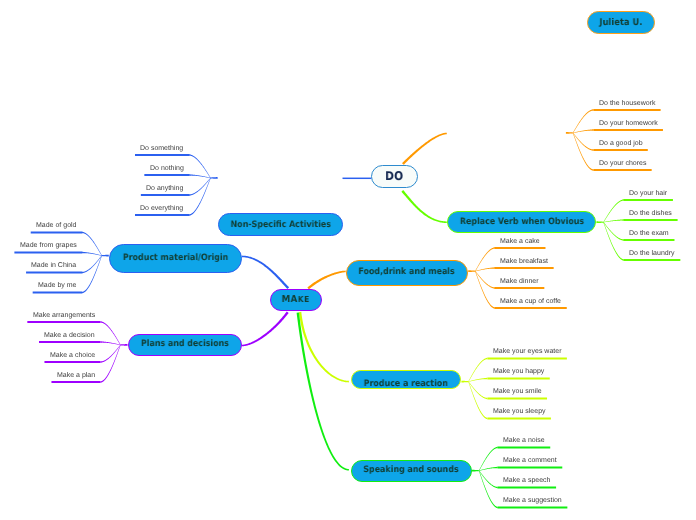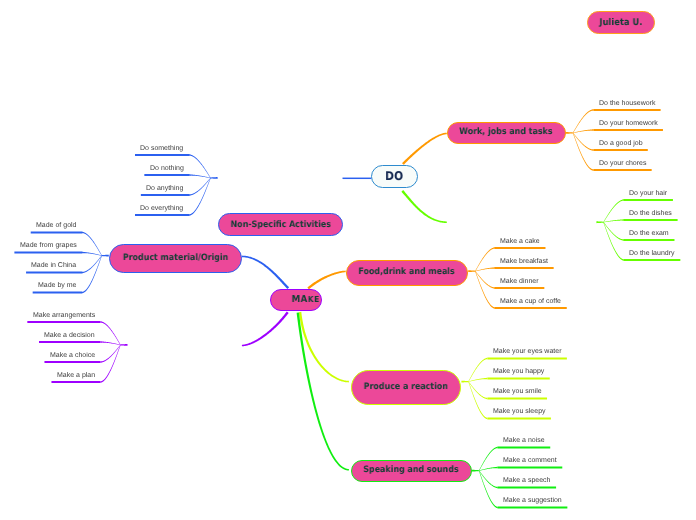--- a/index.html
+++ b/index.html
@@ -4,21 +4,21 @@
 <title>Mind map</title>
 <style>
   html,body{margin:0;padding:0;background:#ffffff;}
   body{width:696px;height:520px;overflow:hidden;
        font-family:"DejaVu Sans",sans-serif;
        -webkit-font-smoothing:antialiased;text-rendering:geometricPrecision;}
   #stage{position:relative;width:696px;height:520px;background:#fff;transform:translateZ(0);}
   #links{position:absolute;left:0;top:0;width:696px;height:520px;}
   #nodes{position:absolute;left:0;top:0;width:696px;height:520px;}
   .node{position:absolute;box-sizing:border-box;display:flex;align-items:center;
-        justify-content:center;border-radius:999px;background:#ec4899;
+        justify-content:center;border-radius:999px;background:#0ea5e9;
         white-space:nowrap;}
   .node > span{display:inline-block;font-weight:bold;will-change:transform;
         font-family:"DejaVu Sans",sans-serif;transform:scaleX(0.9);
         transform-origin:center center;line-height:1;}
   .leaf-label{position:absolute;white-space:nowrap;font-size:7px;color:#404040;will-change:transform;
         font-family:"Liberation Sans",sans-serif;line-height:1;}
 </style>
 </head>
 <body>
 
@@ -99,66 +99,69 @@
       <path d="M371.50,177.55L371.09,177.55L370.68,177.55L370.28,177.55L369.87,177.55L369.46,177.55L369.05,177.55L368.64,177.55L368.22,177.55L367.81,177.55L367.40,177.55L366.99,177.55L366.58,177.55L366.16,177.55L365.75,177.55L365.33,177.55L364.92,177.55L364.50,177.55L364.09,177.55L363.67,177.55L363.26,177.55L362.84,177.55L362.43,177.55L362.01,177.55L361.59,177.55L361.18,177.55L360.76,177.55L360.34,177.55L359.92,177.55L359.51,177.55L359.09,177.55L358.67,177.55L358.25,177.55L357.84,177.55L357.42,177.55L357.00,177.55L356.58,177.55L356.16,177.55L355.75,177.55L355.33,177.55L354.91,177.55L354.49,177.55L354.08,177.55L353.66,177.55L353.24,177.55L352.82,177.55L352.41,177.55L351.99,177.55L351.57,177.55L351.16,177.55L350.74,177.55L350.33,177.55L349.91,177.55L349.50,177.55L349.08,177.55L348.67,177.55L348.25,177.55L347.84,177.55L347.42,177.55L347.01,177.55L346.60,177.55L346.19,177.55L345.78,177.55L345.36,177.55L344.95,177.55L344.54,177.55L344.13,177.55L343.72,177.55L343.32,177.55L342.91,177.55L342.50,177.55L342.50,179.05L342.91,179.05L343.32,179.05L343.72,179.05L344.13,179.05L344.54,179.05L344.95,179.05L345.36,179.05L345.78,179.05L346.19,179.05L346.60,179.05L347.01,179.05L347.42,179.05L347.84,179.05L348.25,179.05L348.67,179.05L349.08,179.05L349.50,179.05L349.91,179.05L350.33,179.05L350.74,179.05L351.16,179.05L351.57,179.05L351.99,179.05L352.41,179.05L352.82,179.05L353.24,179.05L353.66,179.05L354.08,179.05L354.49,179.05L354.91,179.05L355.33,179.05L355.75,179.05L356.16,179.05L356.58,179.05L357.00,179.05L357.42,179.05L357.84,179.05L358.25,179.05L358.67,179.05L359.09,179.05L359.51,179.05L359.92,179.05L360.34,179.05L360.76,179.05L361.18,179.05L361.59,179.05L362.01,179.05L362.43,179.05L362.84,179.05L363.26,179.05L363.67,179.05L364.09,179.05L364.50,179.05L364.92,179.05L365.33,179.05L365.75,179.05L366.16,179.05L366.58,179.05L366.99,179.05L367.40,179.05L367.81,179.05L368.22,179.05L368.64,179.05L369.05,179.05L369.46,179.05L369.87,179.05L370.28,179.05L370.68,179.05L371.09,179.05L371.50,179.05Z" fill="#2B60F0" stroke="none"></path>
       <path d="M241.90,257.17L242.72,257.19L243.53,257.24L244.34,257.31L245.15,257.40L245.96,257.52L246.76,257.67L247.56,257.83L248.36,258.02L249.16,258.23L249.95,258.46L250.73,258.72L251.52,258.99L252.30,259.28L253.07,259.59L253.85,259.92L254.62,260.27L255.38,260.63L256.14,261.02L256.90,261.41L257.65,261.83L258.40,262.26L259.15,262.70L259.89,263.16L260.62,263.62L261.35,264.11L262.08,264.60L262.80,265.11L263.51,265.62L264.22,266.15L264.93,266.69L265.62,267.23L266.32,267.79L267.00,268.35L267.69,268.92L268.36,269.49L269.03,270.07L269.69,270.66L270.35,271.25L271.00,271.84L271.65,272.44L272.28,273.04L272.91,273.65L273.54,274.25L274.15,274.86L274.76,275.47L275.37,276.08L275.96,276.68L276.55,277.29L277.13,277.89L277.70,278.49L278.27,279.09L278.83,279.68L279.38,280.27L279.92,280.85L280.45,281.43L280.98,282.00L281.50,282.57L282.01,283.13L282.51,283.68L283.00,284.22L283.48,284.75L283.96,285.28L284.42,285.79L284.88,286.29L285.33,286.78L285.77,287.26L286.20,287.72L286.62,288.18L287.04,288.61L287.44,289.04L289.16,287.36L288.75,286.96L288.34,286.53L287.92,286.10L287.48,285.65L287.04,285.18L286.59,284.70L286.12,284.21L285.65,283.71L285.16,283.20L284.67,282.67L284.17,282.14L283.66,281.60L283.14,281.04L282.61,280.48L282.07,279.92L281.53,279.34L280.97,278.76L280.41,278.18L279.84,277.59L279.26,276.99L278.67,276.39L278.07,275.79L277.47,275.19L276.86,274.58L276.24,273.98L275.61,273.37L274.98,272.76L274.33,272.16L273.68,271.55L273.03,270.95L272.36,270.35L271.69,269.75L271.01,269.16L270.33,268.57L269.64,267.98L268.94,267.41L268.24,266.83L267.53,266.27L266.81,265.71L266.08,265.16L265.35,264.62L264.62,264.09L263.88,263.57L263.13,263.06L262.37,262.56L261.61,262.07L260.85,261.60L260.08,261.14L259.30,260.69L258.52,260.26L257.73,259.84L256.94,259.44L256.14,259.05L255.34,258.68L254.53,258.33L253.72,258.00L252.90,257.68L252.08,257.39L251.26,257.12L250.42,256.86L249.59,256.63L248.75,256.42L247.91,256.23L247.06,256.07L246.21,255.93L245.35,255.82L244.49,255.73L243.63,255.67L242.77,255.63L241.90,255.62Z" fill="#2B60F0" stroke="none"></path>
       <path d="M241.90,346.27L242.37,346.27L242.85,346.26L243.33,346.23L243.83,346.18L244.34,346.12L244.85,346.04L245.38,345.95L245.91,345.85L246.46,345.73L247.01,345.59L247.57,345.44L248.14,345.28L248.71,345.10L249.30,344.91L249.89,344.71L250.49,344.49L251.10,344.26L251.71,344.01L252.33,343.75L252.96,343.48L253.60,343.19L254.24,342.89L254.88,342.57L255.54,342.24L256.20,341.90L256.86,341.55L257.53,341.18L258.21,340.79L258.89,340.40L259.58,339.99L260.27,339.56L260.96,339.13L261.66,338.68L262.37,338.21L263.07,337.74L263.79,337.25L264.50,336.75L265.22,336.23L265.94,335.70L266.66,335.16L267.39,334.60L268.12,334.04L268.85,333.46L269.58,332.86L270.32,332.26L271.05,331.64L271.79,331.00L272.53,330.36L273.27,329.70L274.01,329.03L274.75,328.35L275.49,327.65L276.23,326.95L276.97,326.23L277.71,325.49L278.46,324.75L279.20,323.99L279.93,323.22L280.67,322.44L281.41,321.64L282.14,320.84L282.88,320.02L283.61,319.19L284.34,318.34L285.06,317.49L285.79,316.62L286.51,315.74L287.23,314.85L287.94,313.94L288.65,313.03L286.75,311.57L286.06,312.48L285.36,313.37L284.67,314.26L283.97,315.13L283.27,315.99L282.56,316.84L281.86,317.67L281.15,318.50L280.44,319.31L279.72,320.11L279.01,320.90L278.29,321.68L277.58,322.44L276.86,323.19L276.14,323.93L275.42,324.66L274.70,325.38L273.98,326.08L273.26,326.77L272.54,327.45L271.83,328.11L271.11,328.77L270.39,329.41L269.68,330.04L268.96,330.65L268.25,331.26L267.54,331.85L266.83,332.43L266.13,332.99L265.42,333.54L264.72,334.08L264.02,334.61L263.33,335.12L262.64,335.62L261.95,336.11L261.27,336.59L260.59,337.05L259.91,337.50L259.24,337.93L258.57,338.36L257.91,338.77L257.26,339.16L256.61,339.54L255.96,339.91L255.32,340.27L254.69,340.61L254.06,340.94L253.44,341.26L252.82,341.56L252.22,341.85L251.62,342.12L251.03,342.38L250.44,342.63L249.86,342.86L249.29,343.08L248.73,343.29L248.18,343.48L247.64,343.66L247.10,343.83L246.58,343.98L246.06,344.11L245.56,344.24L245.06,344.35L244.58,344.44L244.10,344.52L243.64,344.59L243.19,344.65L242.75,344.69L242.32,344.71L241.90,344.73Z" fill="#9E00FF" stroke="none"></path>
       <path d="M345.70,270.63L345.50,270.62L345.28,270.62L345.05,270.63L344.81,270.63L344.55,270.65L344.28,270.66L343.99,270.68L343.70,270.71L343.38,270.74L343.06,270.78L342.72,270.82L342.37,270.87L342.01,270.92L341.63,270.98L341.24,271.04L340.84,271.11L340.43,271.18L340.01,271.27L339.58,271.35L339.13,271.45L338.67,271.55L338.21,271.66L337.73,271.77L337.24,271.89L336.74,272.02L336.23,272.15L335.71,272.30L335.19,272.45L334.65,272.61L334.10,272.77L333.55,272.95L332.99,273.13L332.41,273.32L331.83,273.52L331.25,273.72L330.65,273.94L330.05,274.16L329.44,274.40L328.82,274.64L328.19,274.89L327.56,275.15L326.92,275.43L326.28,275.71L325.63,276.00L324.97,276.30L324.31,276.61L323.65,276.93L322.97,277.26L322.30,277.60L321.61,277.96L320.93,278.32L320.24,278.69L319.54,279.08L318.85,279.48L318.14,279.89L317.44,280.31L316.73,280.74L316.02,281.18L315.30,281.64L314.59,282.10L313.87,282.58L313.15,283.08L312.42,283.58L311.70,284.10L310.97,284.63L310.25,285.17L309.52,285.73L308.79,286.30L308.06,286.88L307.33,287.48L308.87,289.32L309.57,288.73L310.27,288.15L310.98,287.59L311.68,287.04L312.38,286.50L313.07,285.98L313.77,285.46L314.47,284.96L315.16,284.47L315.85,284.00L316.55,283.53L317.23,283.08L317.92,282.64L318.60,282.21L319.28,281.79L319.96,281.38L320.63,280.98L321.30,280.60L321.97,280.22L322.63,279.86L323.29,279.51L323.94,279.16L324.59,278.83L325.23,278.51L325.87,278.19L326.51,277.89L327.13,277.59L327.76,277.31L328.37,277.04L328.98,276.77L329.58,276.51L330.18,276.27L330.77,276.03L331.35,275.80L331.93,275.58L332.50,275.36L333.06,275.16L333.61,274.96L334.15,274.77L334.69,274.59L335.21,274.42L335.73,274.26L336.24,274.10L336.74,273.95L337.23,273.81L337.71,273.67L338.18,273.54L338.64,273.42L339.09,273.30L339.53,273.20L339.96,273.09L340.38,273.00L340.78,272.91L341.18,272.82L341.56,272.74L341.93,272.67L342.29,272.60L342.63,272.54L342.96,272.49L343.28,272.44L343.59,272.39L343.88,272.35L344.16,272.31L344.43,272.28L344.68,272.25L344.91,272.23L345.13,272.21L345.34,272.19L345.53,272.18L345.70,272.17Z" fill="#FF9900" stroke="none"></path>
       <path d="M348.90,380.83L348.09,380.80L347.28,380.75L346.46,380.67L345.63,380.56L344.80,380.41L343.97,380.24L343.13,380.03L342.29,379.80L341.44,379.53L340.59,379.24L339.75,378.92L338.89,378.56L338.04,378.18L337.19,377.77L336.33,377.32L335.48,376.85L334.62,376.35L333.77,375.82L332.92,375.26L332.07,374.68L331.22,374.06L330.37,373.42L329.53,372.74L328.69,372.04L327.86,371.31L327.03,370.56L326.20,369.77L325.38,368.96L324.56,368.12L323.75,367.25L322.95,366.36L322.15,365.44L321.36,364.49L320.58,363.51L319.81,362.51L319.05,361.48L318.29,360.43L317.54,359.35L316.81,358.24L316.08,357.11L315.37,355.95L314.67,354.77L313.97,353.56L313.30,352.33L312.63,351.07L311.97,349.78L311.33,348.47L310.71,347.14L310.10,345.78L309.50,344.40L308.92,342.99L308.35,341.56L307.80,340.10L307.26,338.63L306.75,337.12L306.25,335.60L305.76,334.05L305.30,332.48L304.85,330.88L304.43,329.27L304.02,327.63L303.63,325.96L303.26,324.28L302.92,322.57L302.59,320.84L302.29,319.09L302.00,317.31L301.74,315.52L301.51,313.70L301.29,311.87L298.91,312.13L299.14,314.00L299.39,315.85L299.67,317.68L299.97,319.48L300.29,321.26L300.63,323.02L301.00,324.76L301.39,326.48L301.79,328.17L302.22,329.84L302.67,331.49L303.13,333.11L303.62,334.71L304.12,336.29L304.65,337.84L305.19,339.37L305.74,340.87L306.32,342.36L306.91,343.81L307.51,345.25L308.14,346.65L308.77,348.04L309.43,349.40L310.09,350.73L310.77,352.04L311.47,353.32L312.17,354.58L312.89,355.81L313.62,357.02L314.36,358.20L315.12,359.36L315.88,360.49L316.66,361.59L317.45,362.66L318.24,363.71L319.05,364.73L319.86,365.73L320.68,366.70L321.51,367.64L322.35,368.55L323.19,369.44L324.04,370.30L324.90,371.13L325.76,371.93L326.63,372.70L327.50,373.45L328.38,374.17L329.27,374.86L330.15,375.52L331.04,376.15L331.93,376.75L332.83,377.32L333.73,377.86L334.63,378.37L335.53,378.86L336.43,379.31L337.33,379.73L338.23,380.12L339.13,380.48L340.03,380.81L340.93,381.11L341.83,381.38L342.73,381.62L343.62,381.82L344.51,382.00L345.40,382.14L346.28,382.25L347.16,382.32L348.03,382.36L348.90,382.38Z" fill="#CCFF00" stroke="none"></path>
       <path d="M348.90,469.03L347.90,468.96L346.90,468.79L345.91,468.50L344.92,468.10L343.93,467.59L342.94,466.97L341.95,466.24L340.96,465.40L339.98,464.46L339.00,463.42L338.02,462.27L337.05,461.03L336.09,459.69L335.13,458.26L334.18,456.74L333.24,455.13L332.30,453.44L331.38,451.66L330.46,449.81L329.55,447.88L328.65,445.88L327.76,443.80L326.88,441.66L326.01,439.45L325.15,437.17L324.30,434.84L323.46,432.45L322.64,430.00L321.82,427.51L321.01,424.96L320.21,422.36L319.43,419.72L318.65,417.04L317.89,414.32L317.14,411.57L316.40,408.78L315.67,405.95L314.96,403.10L314.25,400.23L313.56,397.33L312.88,394.41L312.21,391.47L311.56,388.51L310.91,385.55L310.28,382.57L309.67,379.58L309.06,376.59L308.47,373.60L307.89,370.61L307.33,367.62L306.78,364.63L306.24,361.66L305.71,358.69L305.20,355.74L304.71,352.80L304.22,349.89L303.76,346.99L303.30,344.12L302.86,341.27L302.43,338.45L302.02,335.67L301.63,332.92L301.24,330.20L300.88,327.53L300.52,324.90L300.19,322.31L299.87,319.77L299.56,317.28L299.27,314.84L298.99,312.46L296.61,312.74L296.90,315.13L297.20,317.57L297.52,320.07L297.86,322.62L298.21,325.21L298.57,327.85L298.95,330.53L299.35,333.25L299.76,336.01L300.18,338.80L300.62,341.62L301.07,344.47L301.54,347.35L302.02,350.25L302.52,353.17L303.03,356.12L303.55,359.07L304.09,362.05L304.64,365.03L305.21,368.02L305.79,371.01L306.38,374.01L306.98,377.01L307.60,380.01L308.23,383.00L308.88,385.99L309.53,388.96L310.20,391.92L310.89,394.87L311.58,397.80L312.29,400.71L313.01,403.59L313.74,406.45L314.48,409.28L315.23,412.08L316.00,414.85L316.78,417.58L317.57,420.27L318.37,422.93L319.18,425.53L320.01,428.09L320.84,430.61L321.69,433.07L322.55,435.47L323.42,437.82L324.30,440.11L325.19,442.34L326.09,444.51L327.00,446.60L327.92,448.63L328.86,450.59L329.80,452.47L330.76,454.27L331.72,456.00L332.70,457.64L333.69,459.20L334.69,460.67L335.70,462.05L336.72,463.34L337.76,464.54L338.80,465.64L339.87,466.63L340.94,467.53L342.03,468.31L343.14,468.99L344.26,469.56L345.40,470.00L346.56,470.32L347.72,470.51L348.90,470.57Z" fill="#11EE11" stroke="none"></path>
       <path d="M446.80,132.72L446.16,132.74L445.52,132.78L444.86,132.86L444.19,132.96L443.50,133.10L442.81,133.27L442.11,133.46L441.40,133.68L440.68,133.93L439.95,134.20L439.22,134.49L438.47,134.81L437.72,135.15L436.97,135.51L436.20,135.89L435.43,136.29L434.66,136.71L433.88,137.14L433.10,137.60L432.32,138.07L431.53,138.55L430.74,139.05L429.95,139.56L429.16,140.09L428.37,140.62L427.57,141.17L426.78,141.73L425.99,142.29L425.21,142.87L424.42,143.45L423.64,144.04L422.86,144.63L422.09,145.23L421.32,145.84L420.55,146.45L419.80,147.06L419.05,147.67L418.30,148.28L417.57,148.89L416.84,149.50L416.12,150.11L415.41,150.72L414.72,151.32L414.03,151.92L413.36,152.51L412.69,153.10L412.04,153.68L411.41,154.25L410.79,154.82L410.18,155.37L409.59,155.91L409.01,156.45L408.45,156.97L407.91,157.48L407.38,157.97L406.87,158.45L406.39,158.92L405.92,159.36L405.47,159.80L405.04,160.21L404.63,160.60L404.25,160.98L403.89,161.33L403.55,161.67L403.23,161.98L402.94,162.27L402.67,162.53L402.43,162.77L402.22,162.98L402.03,163.17L403.77,164.83L403.94,164.64L404.14,164.42L404.37,164.18L404.62,163.91L404.90,163.62L405.20,163.30L405.53,162.97L405.88,162.61L406.25,162.23L406.64,161.83L407.06,161.41L407.49,160.98L407.95,160.52L408.42,160.06L408.92,159.57L409.43,159.07L409.96,158.56L410.50,158.04L411.07,157.50L411.65,156.95L412.24,156.39L412.85,155.82L413.47,155.25L414.11,154.66L414.75,154.07L415.41,153.48L416.09,152.88L416.77,152.27L417.46,151.66L418.16,151.05L418.88,150.43L419.59,149.82L420.32,149.21L421.06,148.59L421.80,147.98L422.54,147.37L423.30,146.76L424.05,146.16L424.81,145.57L425.58,144.98L426.34,144.39L427.11,143.82L427.88,143.25L428.65,142.69L429.42,142.15L430.19,141.61L430.96,141.08L431.73,140.57L432.50,140.08L433.26,139.59L434.02,139.13L434.77,138.67L435.52,138.24L436.26,137.82L437.00,137.43L437.73,137.05L438.45,136.69L439.17,136.36L439.87,136.04L440.57,135.75L441.25,135.48L441.92,135.24L442.58,135.03L443.23,134.84L443.86,134.67L444.48,134.53L445.09,134.43L445.68,134.35L446.25,134.30L446.80,134.28Z" fill="#FF9900" stroke="none"></path>
       <path d="M446.80,221.42L445.93,221.41L445.08,221.37L444.23,221.30L443.39,221.21L442.56,221.10L441.74,220.97L440.92,220.82L440.12,220.65L439.32,220.46L438.53,220.24L437.74,220.01L436.97,219.76L436.20,219.49L435.44,219.21L434.69,218.90L433.94,218.58L433.21,218.25L432.48,217.90L431.75,217.53L431.04,217.15L430.33,216.75L429.63,216.34L428.93,215.92L428.24,215.48L427.56,215.03L426.89,214.57L426.22,214.10L425.56,213.62L424.90,213.12L424.26,212.62L423.62,212.11L422.98,211.59L422.35,211.06L421.73,210.52L421.12,209.97L420.51,209.42L419.90,208.86L419.31,208.30L418.72,207.73L418.13,207.15L417.56,206.57L416.98,205.99L416.42,205.40L415.86,204.81L415.30,204.22L414.75,203.63L414.21,203.03L413.68,202.44L413.14,201.84L412.62,201.24L412.10,200.65L411.58,200.05L411.08,199.46L410.57,198.87L410.07,198.28L409.58,197.69L409.09,197.11L408.61,196.53L408.13,195.96L407.66,195.39L407.19,194.83L406.73,194.27L406.27,193.72L405.82,193.18L405.37,192.65L404.93,192.12L404.49,191.60L404.05,191.09L403.62,190.59L403.20,190.10L401.40,191.70L401.83,192.17L402.26,192.65L402.70,193.15L403.14,193.65L403.59,194.17L404.05,194.69L404.51,195.22L404.97,195.76L405.44,196.31L405.92,196.86L406.40,197.43L406.89,197.99L407.39,198.56L407.88,199.14L408.39,199.72L408.90,200.31L409.42,200.90L409.94,201.49L410.47,202.08L411.01,202.68L411.55,203.27L412.10,203.87L412.65,204.47L413.21,205.06L413.78,205.66L414.35,206.25L414.93,206.85L415.52,207.44L416.11,208.02L416.71,208.61L417.32,209.19L417.93,209.76L418.55,210.33L419.18,210.89L419.81,211.45L420.45,212.00L421.10,212.55L421.75,213.08L422.41,213.61L423.08,214.13L423.76,214.64L424.44,215.14L425.14,215.63L425.83,216.11L426.54,216.58L427.26,217.03L427.98,217.48L428.71,217.91L429.44,218.32L430.19,218.73L430.94,219.11L431.70,219.49L432.47,219.84L433.25,220.18L434.04,220.51L434.83,220.81L435.63,221.10L436.44,221.37L437.26,221.62L438.08,221.85L438.92,222.07L439.76,222.26L440.61,222.43L441.47,222.57L442.34,222.70L443.21,222.80L444.10,222.88L444.99,222.94L445.89,222.97L446.80,222.97Z" fill="#66FF00" stroke="none"></path>
     </svg>
   <div id="nodes">
-      <div class="node" style="left: 269.9px; top: 288.9px; width: 52.2px; height: 22.6px; border: 1.8px solid rgb(158, 0, 255); color: rgb(18, 63, 53); justify-content: flex-end;">
+      <div class="node" style="left: 269.9px; top: 288.9px; width: 52.2px; height: 22.6px; border: 1.8px solid rgb(158, 0, 255); color: rgb(18, 63, 53);">
         <span style="font-size: 9.6px; letter-spacing: 0.55px;"><b>MA</b><b style="font-size: 8.4px;">KE</b></span>
       </div>
       <div class="node" style="left: 586.6px; top: 11px; width: 68.8px; height: 22.9px; border: 1.75px solid rgb(255, 161, 26); color: rgb(18, 63, 53);">
         <span style="font-size: 9.3px;">Julieta U.</span>
       </div>
       <div class="node" style="left: 371px; top: 164.6px; width: 46.8px; height: 23px; border: 1.6px solid rgb(46, 139, 206); color: rgb(20, 40, 80); background: rgb(248, 252, 250);">
         <span style="font-size: 12px;">DO</span>
       </div>
       <div class="node" style="left: 217.6px; top: 166.4px; width: 125.2px; height: 23.1px; border: 1.75px solid rgb(43, 96, 240); color: rgb(18, 63, 53); margin-top: 47px;">
         <span style="font-size: 8.8px;">Non-Specific Activities</span>
       </div>
       <div class="leaf-label" style="left: 140.397px; top: 144.8px;">Do something</div>
       <div class="leaf-label" style="left: 149.741px; top: 164.8px;">Do nothing</div>
       <div class="leaf-label" style="left: 146.241px; top: 184.8px;">Do anything</div>
       <div class="leaf-label" style="left: 140.397px; top: 204.8px;">Do everything</div>
-      <div class="node" style="left: 446.5px; top: 121.9px; width: 119.4px; height: 22px; border: 1.75px solid rgb(255, 153, 0); color: rgb(18, 63, 53);">
-        <span style="font-size: 8.8px;">Work, jobs and tasks</span>
-      </div>
       <div class="leaf-label" style="left: 598.8px; top: 99.8px;">Do the housework</div>
       <div class="leaf-label" style="left: 598.8px; top: 119.8px;">Do your homework</div>
       <div class="leaf-label" style="left: 598.8px; top: 139.8px;">Do a good job</div>
       <div class="leaf-label" style="left: 598.8px; top: 159.8px;">Do your chores</div>
+      <div class="node" style="left: 446.6px; top: 210.9px; width: 149.8px; height: 22.6px; border: 1.75px solid rgb(102, 255, 0); color: rgb(18, 63, 53);">
+        <span style="font-size: 8.8px;">Replace Verb when Obvious</span>
+      </div>
       <div class="leaf-label" style="left: 629.4px; top: 189.8px;">Do your hair</div>
       <div class="leaf-label" style="left: 629.4px; top: 209.8px;">Do the dishes</div>
       <div class="leaf-label" style="left: 629.4px; top: 229.8px;">Do the exam</div>
       <div class="leaf-label" style="left: 629.4px; top: 249.8px;">Do the laundry</div>
       <div class="node" style="left: 108.8px; top: 244px; width: 133px; height: 29px; border: 1.75px solid rgb(43, 96, 240); color: rgb(18, 63, 53);">
         <span style="font-size: 8.8px;">Product material/Origin</span>
       </div>
       <div class="leaf-label" style="left: 36.1156px; top: 222.3px;">Made of gold</div>
       <div class="leaf-label" style="left: 19.7875px; top: 242.3px;">Made from grapes</div>
       <div class="leaf-label" style="left: 31.4594px; top: 262.3px;">Made in China</div>
       <div class="leaf-label" style="left: 38.0688px; top: 282.3px;">Made by me</div>
+      <div class="node" style="left: 127.5px; top: 333.8px; width: 114.6px; height: 22.2px; border: 1.75px solid rgb(158, 0, 255); color: rgb(18, 63, 53);">
+        <span style="font-size: 8.8px;">Plans and decisions</span>
+      </div>
       <div class="leaf-label" style="left: 32.7344px; top: 311.8px;">Make arrangements</div>
       <div class="leaf-label" style="left: 44.4062px; top: 331.8px;">Make a decision</div>
       <div class="leaf-label" style="left: 49.8594px; top: 351.8px;">Make a choice</div>
       <div class="leaf-label" style="left: 56.8594px; top: 371.8px;">Make a plan</div>
       <div class="node" style="left: 345.8px; top: 259.9px; width: 122.4px; height: 26px; border: 1.75px solid rgb(255, 153, 0); color: rgb(18, 63, 53);">
         <span style="font-size: 8.8px;">Food,drink and meals</span>
       </div>
       <div class="leaf-label" style="left: 500.4px; top: 237.8px;">Make a cake</div>
       <div class="leaf-label" style="left: 500.4px; top: 257.8px;">Make breakfast</div>
       <div class="leaf-label" style="left: 500.4px; top: 277.8px;">Make dinner</div>
       <div class="leaf-label" style="left: 500.4px; top: 297.8px;">Make a cup of coffe</div>
-      <div class="node" style="left: 350.5px; top: 370.4px; width: 110.9px; height: 35px; border: 1.75px solid rgb(204, 255, 0); color: rgb(18, 63, 53);">
+      <div class="node" style="left: 350.5px; top: 370.4px; width: 110.9px; height: 19px; border: 1.75px solid rgb(204, 255, 0); color: rgb(18, 63, 53); align-items: flex-end;">
         <span style="font-size: 8.8px;">Produce a reaction</span>
       </div>
       <div class="leaf-label" style="left: 493px; top: 348.3px;">Make your eyes water</div>
       <div class="leaf-label" style="left: 493px; top: 368.3px;">Make you happy</div>
       <div class="leaf-label" style="left: 493px; top: 388.3px;">Make you smile</div>
       <div class="leaf-label" style="left: 493px; top: 408.3px;">Make you sleepy</div>
       <div class="node" style="left: 350.9px; top: 459.5px; width: 121.1px; height: 22.3px; border: 1.75px solid rgb(17, 238, 17); color: rgb(18, 63, 53);">
         <span style="font-size: 8.8px;">Speaking and sounds</span>
       </div>
       <div class="leaf-label" style="left: 503.2px; top: 437.3px;">Make a noise</div>

